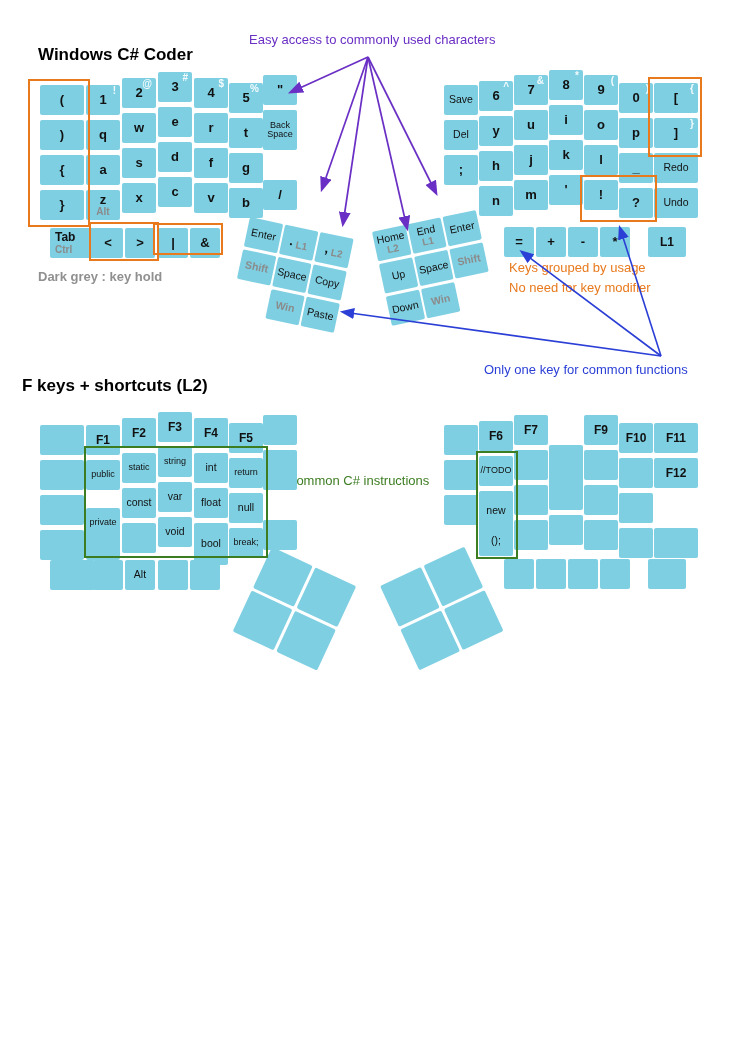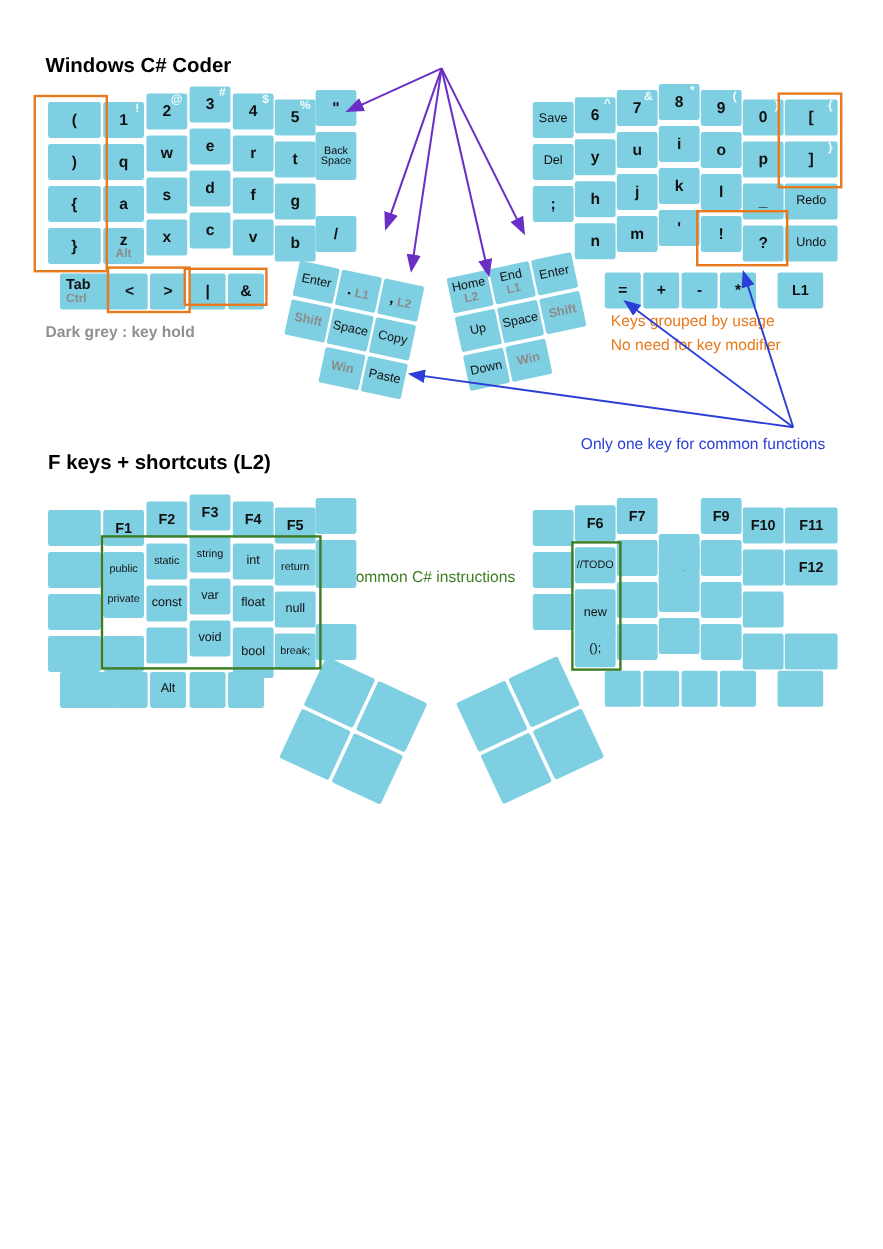--- a/index.html
+++ b/index.html
@@ -1,20 +1,20 @@
 <!DOCTYPE html>
 <html style="--key: #7ecfe2; --key-text: #111111; --hold-text: #8b8b8b; --shift-char: #f4fbfd; --orange: #e8791c; --purple: #6a2fc4; --blue: #2b3fd6; --green: #3d7d22; --grey-note: #909090;"><head>
 <meta charset="utf-8">
 <style>
   html,body{margin:0;padding:0;background:#ffffff;}
   .page{position:relative;width:736px;height:1041px;background:#ffffff;overflow:hidden;
         font-family:"Liberation Sans",sans-serif;}
   .title{position:absolute;margin:0;font-size:17px;font-weight:bold;color:#000;}
   .title-main{left:38px;top:45px;}
-  .title-l2{left:40px;top:376px;}
+  .title-l2{left:22px;top:376px;}
   .note{position:absolute;font-size:13px;white-space:nowrap;}
   .purple-note{left:249px;top:32px;color:var(--purple);font-size:13px;font-weight:500;}
   .grey-note{left:38px;top:269px;color:var(--grey-note);font-weight:bold;}
   .orange-note-1{left:509px;top:260px;color:var(--orange);}
   .orange-note-2{left:509px;top:280px;color:var(--orange);}
   .blue-note{left:484px;top:362px;color:var(--blue);}
   .green-note{left:287px;top:473px;color:var(--green);}
 
   .key{position:absolute;background:var(--key);border-radius:2px;display:flex;flex-direction:column;
        align-items:center;justify-content:center;box-sizing:border-box;color:var(--key-text);}
@@ -40,20 +40,21 @@
   .mp{fill:var(--purple);} .mb{fill:var(--blue);}
 </style>
 </head>
 <body>
 
 <div class="page">
 
   <h1 class="title title-main">Windows C# Coder</h1>
   <h1 class="title title-l2">F keys + shortcuts (L2)</h1>
 
+  <div class="note purple-note">Easy access to commonly used characters</div>
   <div class="note grey-note">Dark grey : key hold</div>
   <div class="note orange-note-1">Keys grouped by usage</div>
   <div class="note orange-note-2">No need for key modifier</div>
   <div class="note blue-note">Only one key for common functions</div>
   <div class="note green-note">Common C# instructions</div>
 
   <div id="kb-root">
       <div class="key sym" style="left: 40px; top: 85px; width: 44px; height: 30px;">
         <span class="lbl">(</span>
       </div>
@@ -344,21 +345,21 @@
         <span class="lbl">string</span>
       </div>
       <div class="key word" style="left: 194px; top: 453px; width: 34px; height: 30px;">
         <span class="lbl">int</span>
       </div>
       <div class="key tiny" style="left: 229px; top: 458px; width: 34px; height: 30px;">
         <span class="lbl">return</span>
       </div>
       <div class="key blank" style="left: 263px; top: 450px; width: 34px; height: 40px;"></div>
       <div class="key blank" style="left: 40px; top: 495px; width: 44px; height: 30px;"></div>
-      <div class="key tiny" style="left: 86px; top: 485px; width: 34px; height: 30px;">
+      <div class="key tiny" style="left: 86px; top: 508px; width: 34px; height: 30px;">
         <span class="lbl">private</span>
       </div>
       <div class="key word" style="left: 122px; top: 488px; width: 34px; height: 30px;">
         <span class="lbl">const</span>
       </div>
       <div class="key word" style="left: 158px; top: 482px; width: 34px; height: 30px;">
         <span class="lbl">var</span>
       </div>
       <div class="key word" style="left: 194px; top: 488px; width: 34px; height: 30px;">
         <span class="lbl">float</span>

